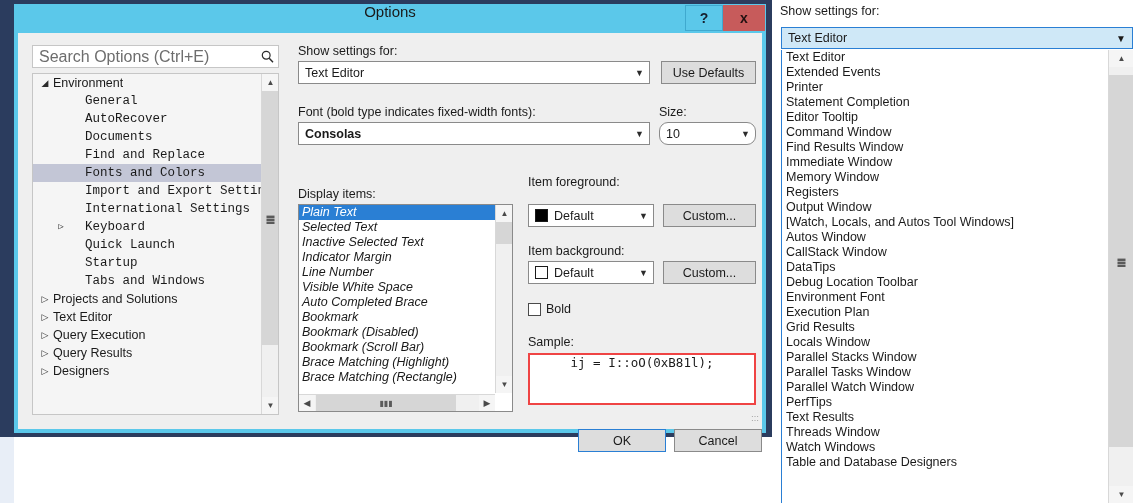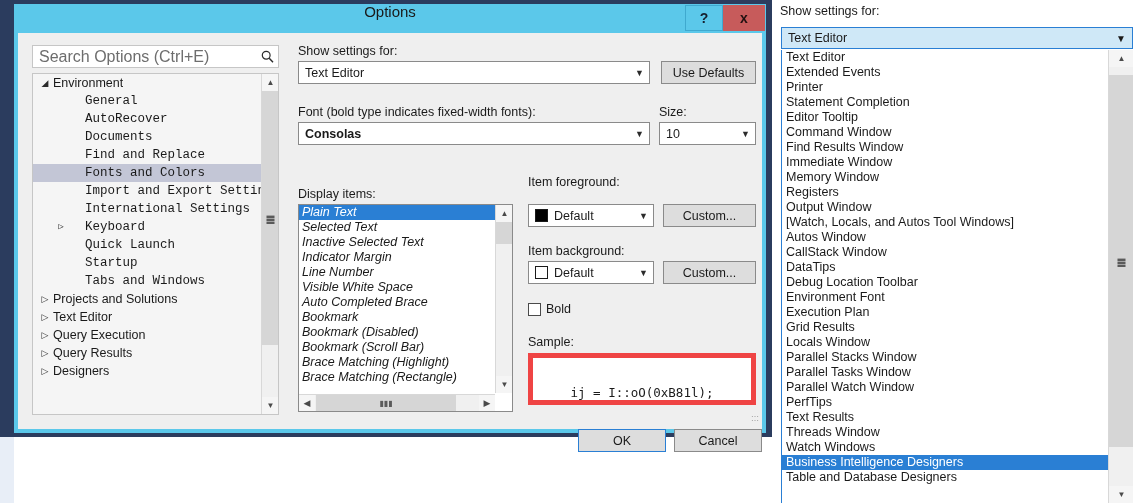--- a/index.html
+++ b/index.html
@@ -176,22 +176,22 @@
     position: absolute; display: flex; align-items: center;
     font-size: 12.5px; color: #1a1a1a;
   }
   .chkbox {
     width: 13px; height: 13px; border: 1px solid #4a4a4a; background: #fff;
     box-sizing: border-box; margin-right: 5px;
   }
 
   .samplebox {
     position: absolute; left: 510px; top: 320px; width: 228px; height: 52px;
-    background: #ffffff; border: 5px solid #ef4444; box-sizing: border-box;
-    display: flex; align-items: flex-end; justify-content: center;
+    background: #ffffff; border: 2px solid #ef4444; box-sizing: border-box;
+    display: flex; align-items: flex-start; justify-content: center;
   }
   .sample-txt {
     font-family: "DejaVu Sans Mono", "Liberation Mono", monospace;
     font-size: 12.5px; color: #1a1a1a; white-space: pre;
   }
 
   .btn-ok {
     left: 560px; top: 396px; width: 88px;
     background: #dddddd; border: 1px solid #2a7fd4;
   }
@@ -357,21 +357,21 @@
         </div>
         <div class="btn" style="left:643px; top:28px; width:95px;">Use Defaults</div>
 
         <div class="lbl" style="left:280px; top:72px;">Font (bold type indicates fixed-width fonts):</div>
         <div class="combo bold" style="left:280px; top:89px; width:352px;">
           <div class="ctext">Consolas</div>
           <div class="carrow">▼</div>
         </div>
 
         <div class="lbl" style="left:641px; top:72px;">Size:</div>
-        <div class="combo" style="left:641px; top:89px; width:97px;">
+        <div class="combo" style="left:641px; top:89px; width:97px;border-radius:9px;">
           <div class="ctext">10</div>
           <div class="carrow">▼</div>
         </div>
 
         <div class="lbl" style="left:280px; top:154px;">Display items:</div>
         <div class="dispbox">
           <div class="disp-items" id="disp-host">
               <div class="ditem sel">Plain Text</div>
               <div class="ditem">Selected Text</div>
               <div class="ditem">Inactive Selected Text</div>
@@ -462,21 +462,20 @@
         <div class="rp-item">Execution Plan</div>
         <div class="rp-item">Grid Results</div>
         <div class="rp-item">Locals Window</div>
         <div class="rp-item">Parallel Stacks Window</div>
         <div class="rp-item">Parallel Tasks Window</div>
         <div class="rp-item">Parallel Watch Window</div>
         <div class="rp-item">PerfTips</div>
         <div class="rp-item">Text Results</div>
         <div class="rp-item">Threads Window</div>
         <div class="rp-item">Watch Windows</div>
-        <div class="rp-item sel">Business Intelligence Designers</div>
         <div class="rp-item">Table and Database Designers</div>
       </div>
     <div class="vsb">
       <div class="vsb-arrow vsb-up">▲</div>
       <div class="vsb-thumb" style="top:25px; height:372px;">
         <div class="grip">
             <span>▬</span>
             <span>▬</span>
             <span>▬</span>
           </div>

